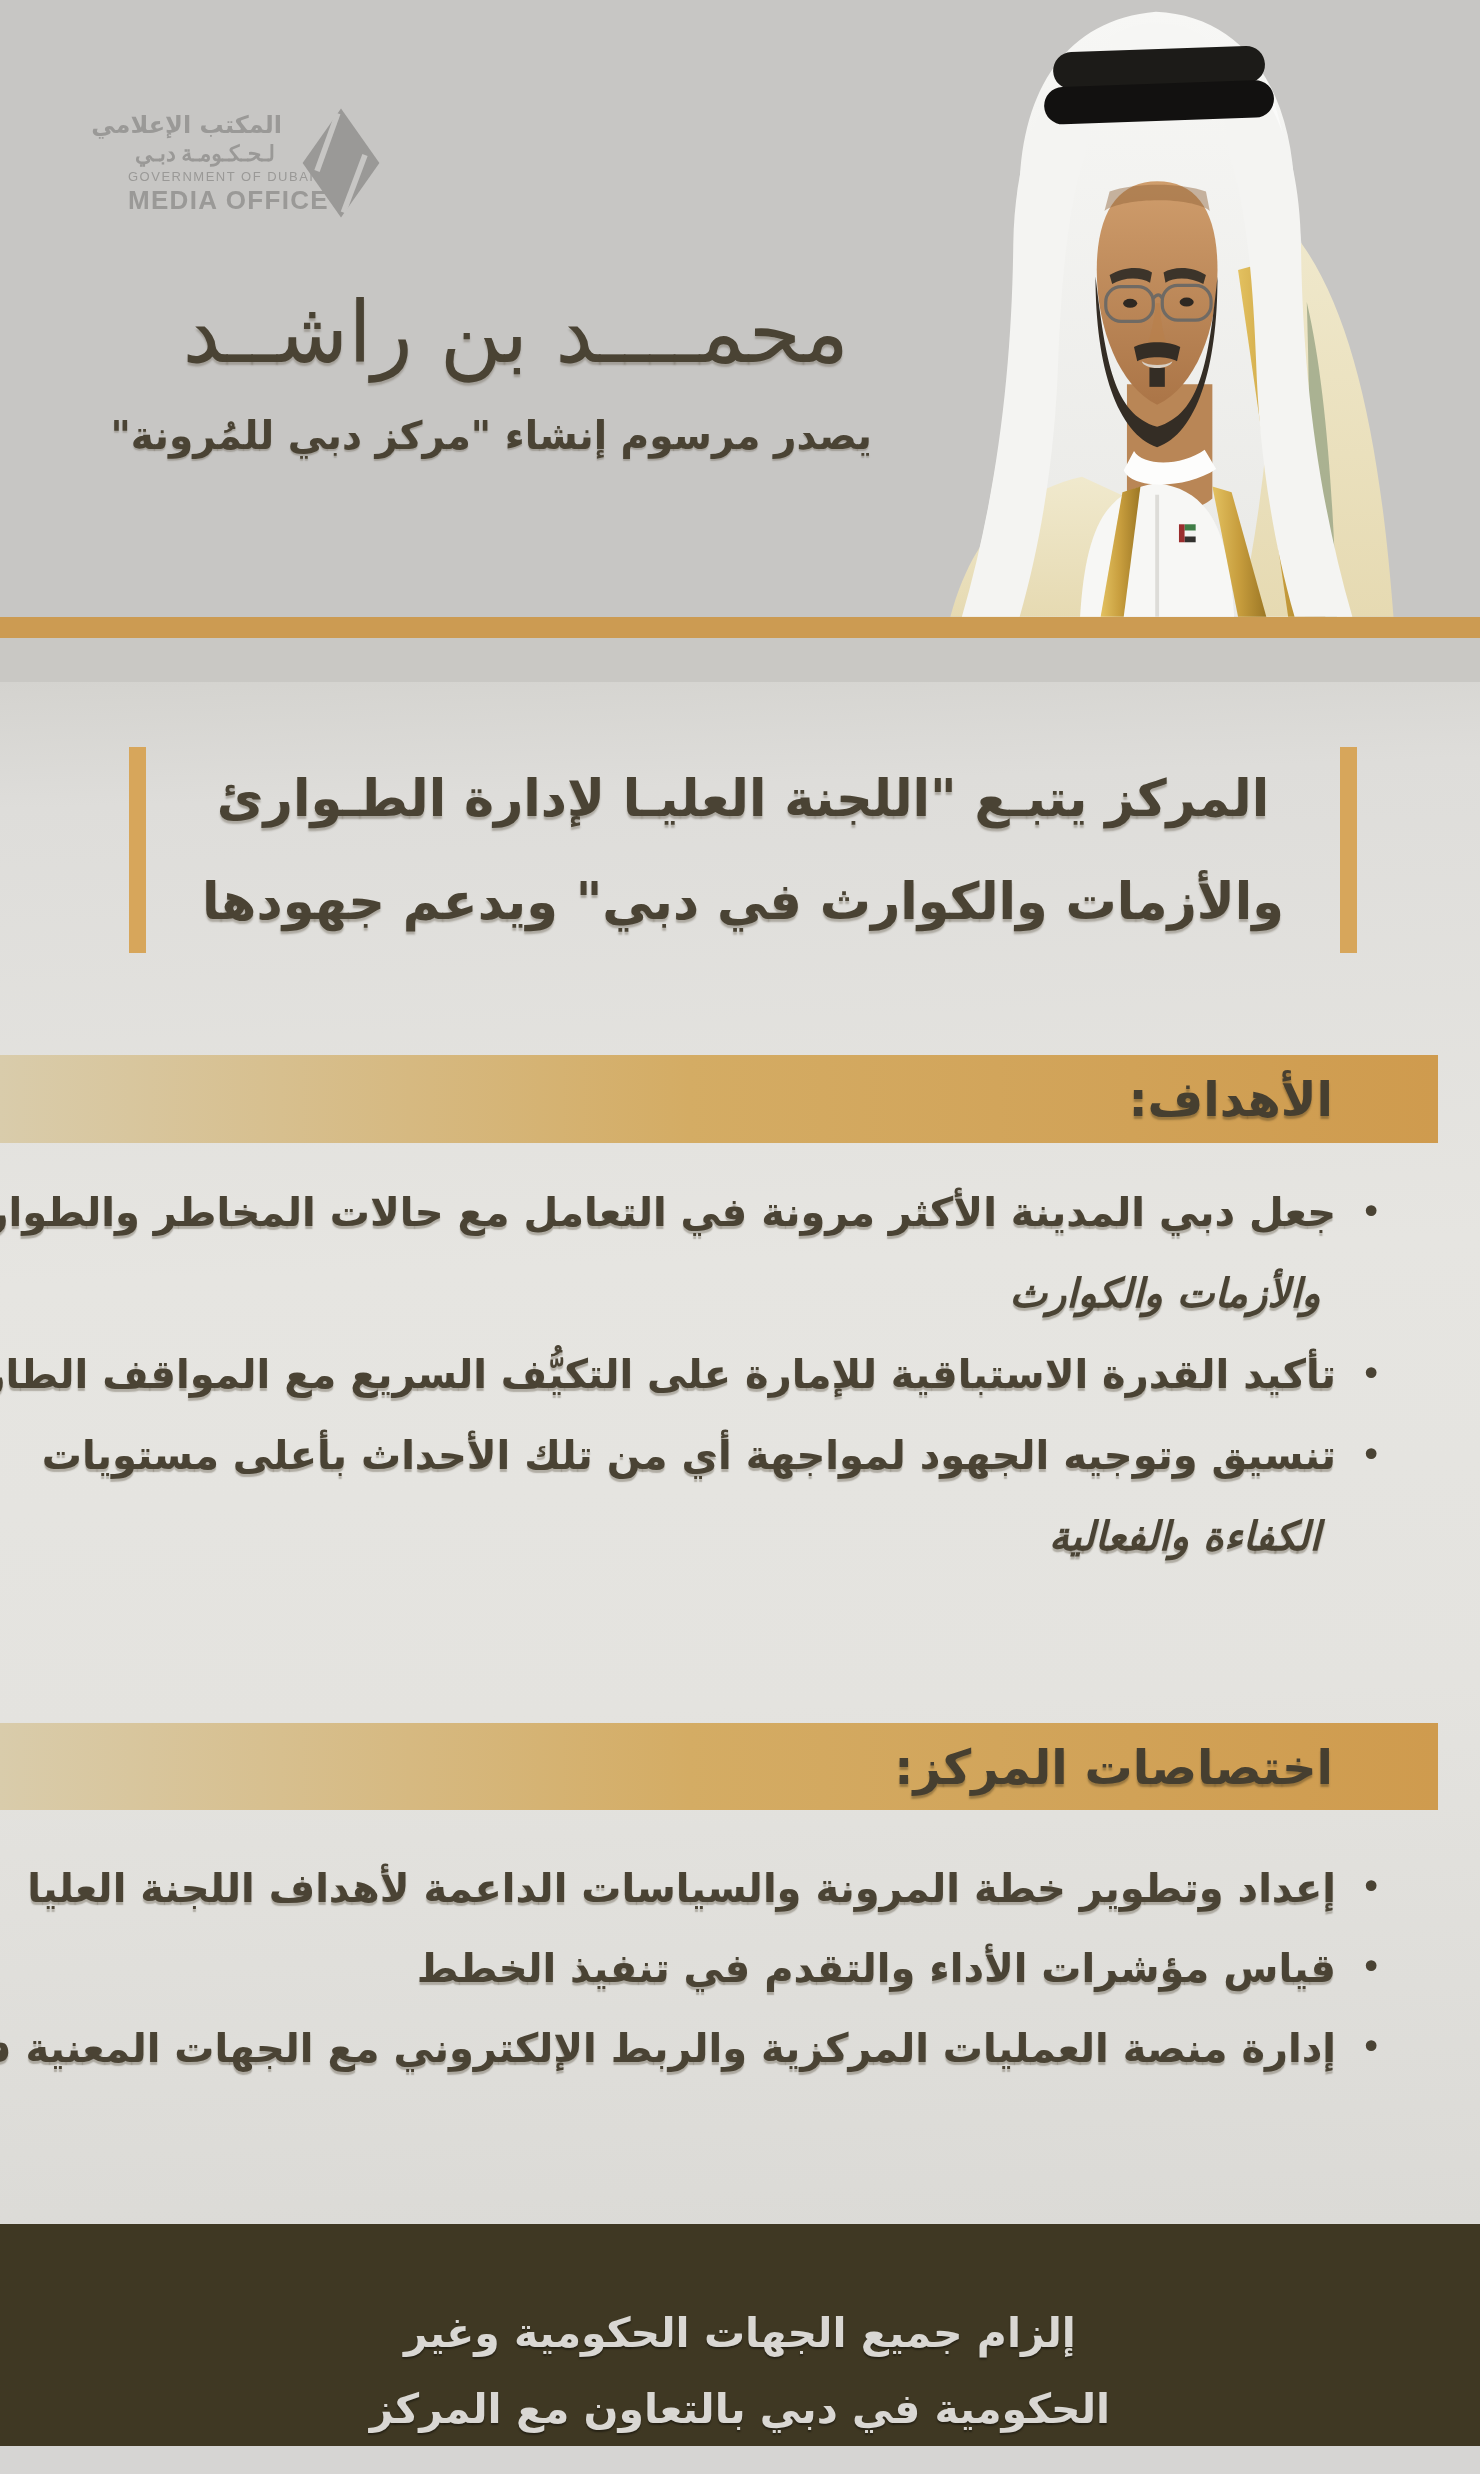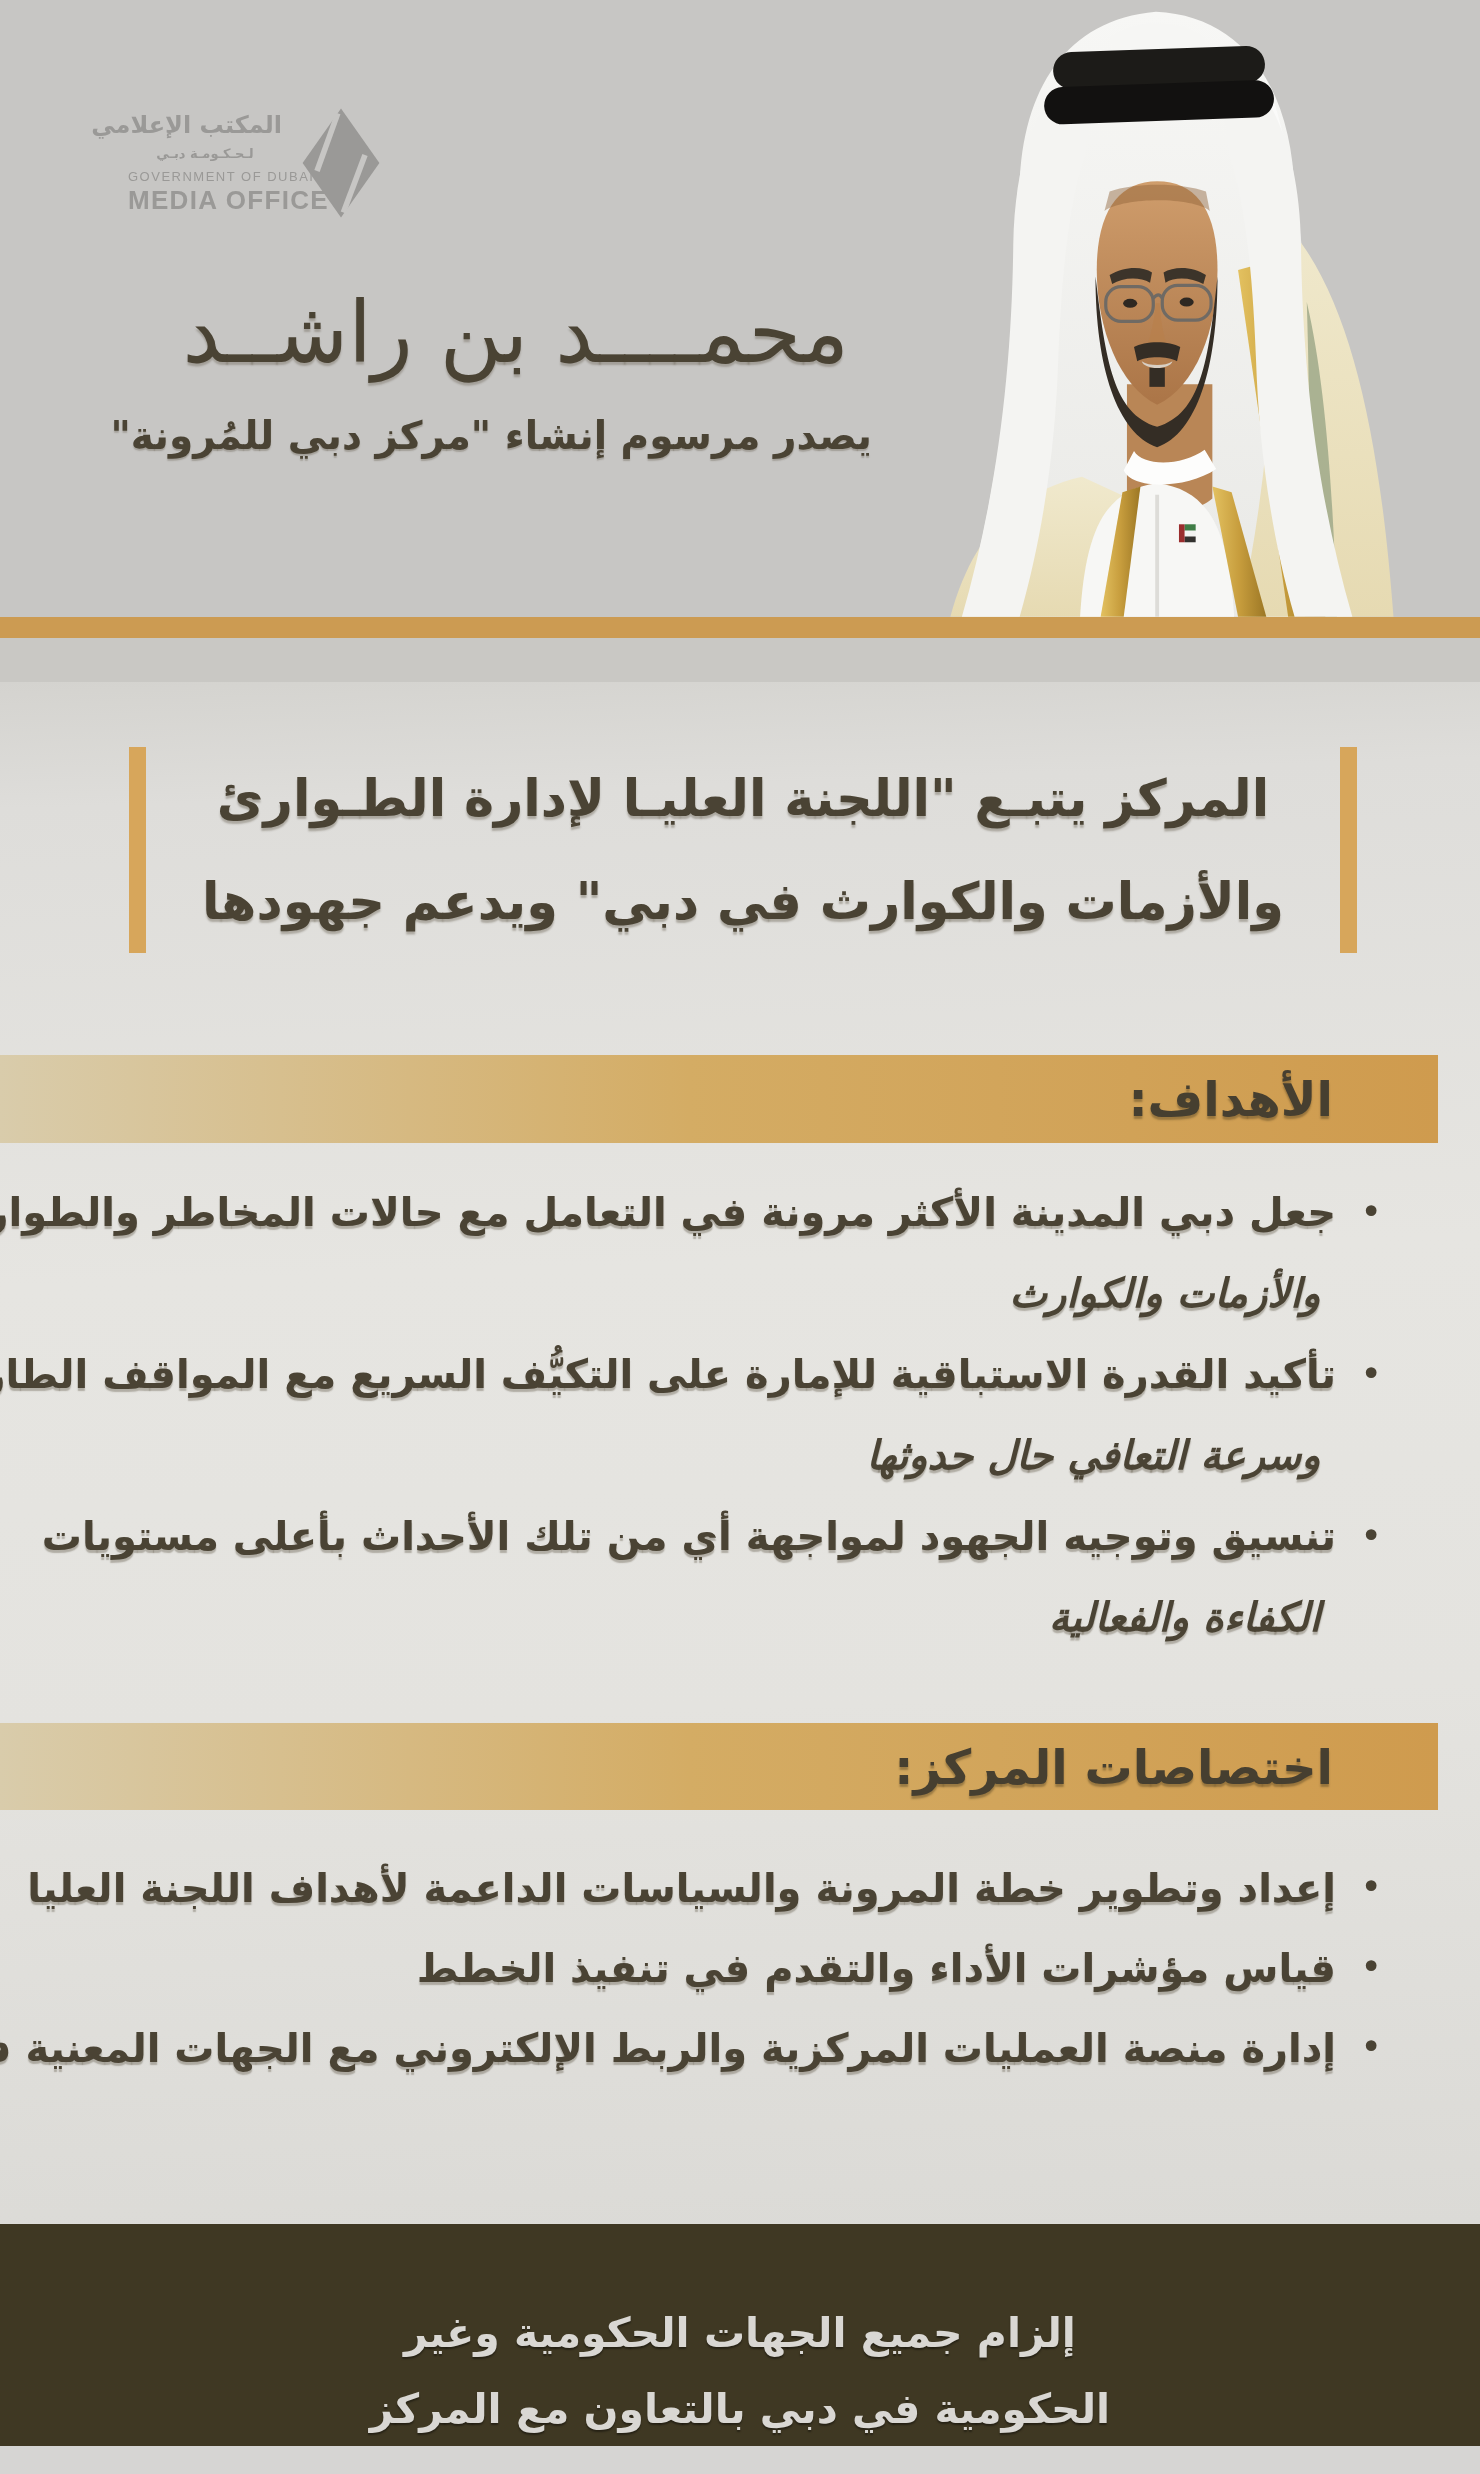--- a/index.html
+++ b/index.html
@@ -6,21 +6,21 @@
   .page{
     position:relative;width:1480px;height:2475px;overflow:hidden;
     font-family:"DejaVu Sans",sans-serif;color:#4a4334;
     background:#dddcd8;
   }
   
   .header{position:absolute;top:0;left:0;width:1480px;height:740px;background:#c7c6c4;}
   .logo{position:absolute;top:107px;left:128px;display:flex;align-items:center;gap:19px;}
   .logo-text{width:154px;text-align:center;color:#9a9997;}
   .logo-ar1{font-size:24px;font-weight:bold;direction:rtl;white-space:nowrap;line-height:31px;}
-  .logo-ar2{font-size:13px;font-weight:bold;direction:rtl;white-space:nowrap;line-height:26px;letter-spacing:0.6px;}
+  .logo-ar2{font-size:22px;font-weight:bold;direction:rtl;white-space:nowrap;line-height:26px;letter-spacing:0.6px;font-family:Liberation Serif, serif;}
   .logo-en1{font-size:13px;letter-spacing:1.5px;line-height:19px;font-family:"Liberation Sans",sans-serif;white-space:nowrap;}
   .logo-en2{font-size:26px;font-weight:bold;letter-spacing:1.3px;line-height:29.6px;font-family:"Liberation Sans",sans-serif;white-space:nowrap;}
   .logo-mark{width:80px;height:112px;}
   .page-title{
     position:absolute;top:280px;right:631px;direction:rtl;white-space:nowrap;
     font-size:85px;font-weight:normal;color:#4a4334;line-height:1.25;
     text-shadow:0 2.6px 1.9px rgba(55,45,25,.25);
   }
   .page-subtitle{
     position:absolute;top:411px;right:608px;direction:rtl;white-space:nowrap;
@@ -201,21 +201,20 @@
     </div>
     <div class="blist obj-list">
       <div class="bullet-item">
         <span class="bullet-dot">•</span>
         <div class="bline">جعل دبي المدينة الأكثر مرونة في التعامل مع حالات المخاطر والطوارئ</div>
         <div class="bline cont">والأزمات والكوارث</div>
       </div>
       <div class="bullet-item">
         <span class="bullet-dot">•</span>
         <div class="bline">تأكيد القدرة الاستباقية للإمارة على التكيُّف السريع مع المواقف الطارئة</div>
-        <div class="bline cont">وسرعة التعافي حال حدوثها</div>
       </div>
       <div class="bullet-item">
         <span class="bullet-dot">•</span>
         <div class="bline">تنسيق وتوجيه الجهود لمواجهة أي من تلك الأحداث بأعلى مستويات</div>
         <div class="bline cont">الكفاءة والفعالية</div>
       </div>
     </div>
 
     <div class="section-bar bar-competencies">
       <span class="heading">اختصاصات المركز:</span>

